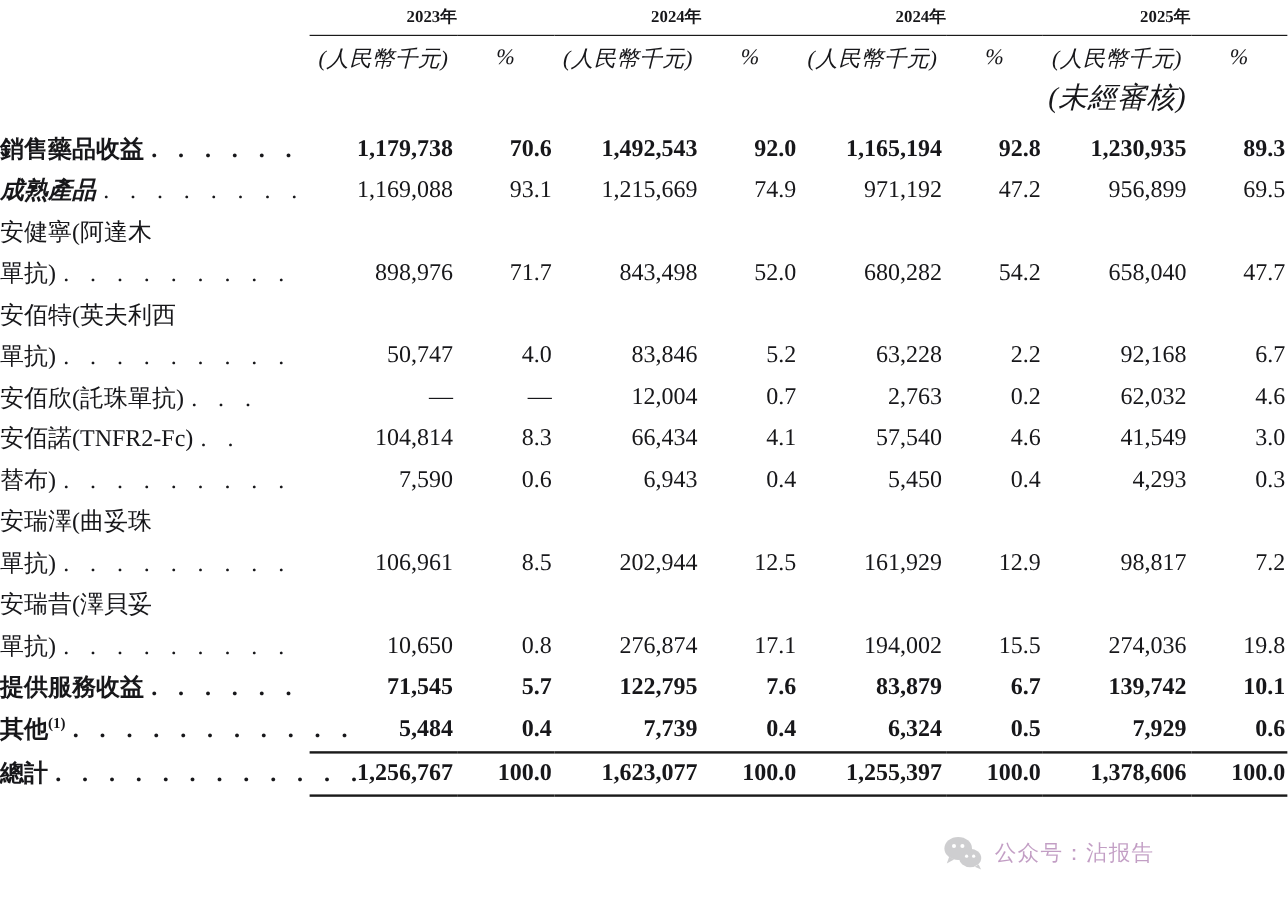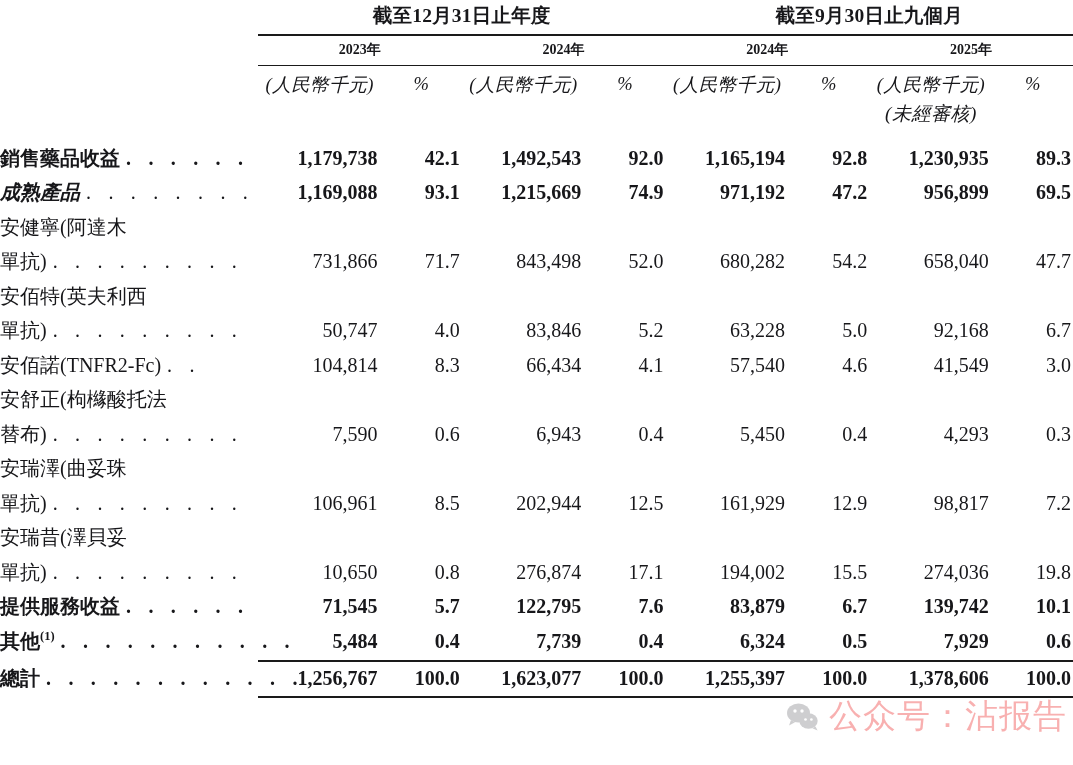--- a/index.html
+++ b/index.html
@@ -58,21 +58,21 @@
     font-style: italic;
     font-size: 18.5px;
     padding: 6px 0 2px 0;
     white-space: nowrap;
     letter-spacing: 0.5px;
     margin-top: 44px;
   }
   .hdr-unaudited {
     text-align: center;
     font-style: italic;
-    font-size: 19px;
+    font-size: 24px;
     padding: 2px 0 10px 0;
     white-space: nowrap;
     letter-spacing: 0.5px;
     height: 30px;
     vertical-align: top;
   }
 
   
   .rule-top { border-bottom: 2.4px solid #1a1a1a; }
   .rule-sub { border-bottom: 1.6px solid #1a1a1a; }
@@ -90,21 +90,21 @@
     font-size: 20px;
     padding: 0 4px 0 0;
     height: 34.5px;
     vertical-align: middle;
     white-space: nowrap;
   }
   td.pct { padding-right: 2px; }
 
   tr.b td, tr.b td.num, tr.b td.pct { font-weight: bold; }
   tr.bi .lbl-text { font-weight: bold; font-style: italic; }
-  tr.bi td.num, tr.bi td.pct { font-weight: bold; }
+  tr.bi td.num, tr.bi td.pct { font-weight: normal; }
 
   
   .ind0 { padding-left: 2px; margin-top: 24px; }
   .ind1 { padding-left: 25px; }
   .ind2 { padding-left: 48px; }
 
   
   .leader-wrap {
     display: inline-block;
     white-space: nowrap;
@@ -150,22 +150,22 @@
     pointer-events: none;
     user-select: none;
   }
   .wm-icon {
     width: 34px;
     height: 34px;
     flex: 0 0 34px;
   }
   .wm-text {
     font-family: "Liberation Sans", "DejaVu Sans", sans-serif;
-    font-size: 33px;
-    color: #ef4444;
+    font-size: 18px;
+    color: #701a75;
     letter-spacing: 1px;
     white-space: nowrap;
   }
 </style>
 </head>
 <body>
 
 <div class="sheet">
 
   <table class="fin">
@@ -176,25 +176,20 @@
       <col class="c-num">
         <col class="c-pct">
       <col class="c-num">
         <col class="c-pct">
       <col class="c-num">
         <col class="c-pct">
     </colgroup>
 
     <thead>
 
-      <tr>
-        <td></td>
-        <td class="hdr-group rule-top" colspan="4">截至12月31日止年度</td>
-        <td class="hdr-group rule-top" colspan="4">截至9月30日止九個月</td>
-      </tr>
 
       <tr>
         <td></td>
         <td class="hdr-year rule-sub" colspan="2">2023年</td>
         <td class="hdr-year rule-sub" colspan="2">2024年</td>
         <td class="hdr-year rule-sub" colspan="2">2024年</td>
         <td class="hdr-year rule-sub" colspan="2">2025年</td>
       </tr>
 
       <tr>
@@ -213,21 +208,21 @@
         <td colspan="7"></td>
         <td class="hdr-unaudited">(未經審核)</td>
         <td></td>
       </tr>
     </thead>
 
     <tbody id="tbody">
         <tr class="b">
           <td class="lbl ind0"><span class="leader-wrap"><span class="lbl-text">銷售藥品收益</span><span class="leader">. . . . . .</span></span></td>
           <td class="num">1,179,738</td>
-          <td class="pct">42.1</td>
+          <td class="pct">70.6</td>
           <td class="num">1,492,543</td>
           <td class="pct">92.0</td>
           <td class="num">1,165,194</td>
           <td class="pct">92.8</td>
           <td class="num">1,230,935</td>
           <td class="pct">89.3</td>
         </tr>
         <tr class="bi">
           <td class="lbl ind1"><span class="leader-wrap"><span class="lbl-text">成熟產品</span><span class="leader">. . . . . . . .</span></span></td>
           <td class="num">1,169,088</td>
@@ -245,21 +240,21 @@
           <td class="pct"></td>
           <td class="num"></td>
           <td class="pct"></td>
           <td class="num"></td>
           <td class="pct"></td>
           <td class="num"></td>
           <td class="pct"></td>
         </tr>
         <tr class="">
           <td class="lbl ind2"><span class="leader-wrap"><span class="lbl-text">單抗)</span><span class="leader">. . . . . . . . .</span></span></td>
-          <td class="num">731,866</td>
+          <td class="num">898,976</td>
           <td class="pct">71.7</td>
           <td class="num">843,498</td>
           <td class="pct">52.0</td>
           <td class="num">680,282</td>
           <td class="pct">54.2</td>
           <td class="num">658,040</td>
           <td class="pct">47.7</td>
         </tr>
         <tr class="">
           <td class="lbl ind1"><span class="leader-wrap"><span class="lbl-text">安佰特(英夫利西</span></span></td>
@@ -272,45 +267,45 @@
           <td class="num"></td>
           <td class="pct"></td>
         </tr>
         <tr class="">
           <td class="lbl ind2"><span class="leader-wrap"><span class="lbl-text">單抗)</span><span class="leader">. . . . . . . . .</span></span></td>
           <td class="num">50,747</td>
           <td class="pct">4.0</td>
           <td class="num">83,846</td>
           <td class="pct">5.2</td>
           <td class="num">63,228</td>
-          <td class="pct">5.0</td>
+          <td class="pct">2.2</td>
           <td class="num">92,168</td>
           <td class="pct">6.7</td>
+        </tr>
+        <tr class="">
+          <td class="lbl ind1"><span class="leader-wrap"><span class="lbl-text">安佰欣(託珠單抗)</span><span class="leader">. . .</span></span></td>
+          <td class="num">—</td>
+          <td class="pct">—</td>
+          <td class="num">12,004</td>
+          <td class="pct">0.7</td>
+          <td class="num">2,763</td>
+          <td class="pct">0.2</td>
+          <td class="num">62,032</td>
+          <td class="pct">4.6</td>
         </tr>
         <tr class="">
           <td class="lbl ind1"><span class="leader-wrap"><span class="lbl-text">安佰諾(TNFR2-Fc)</span><span class="leader">. .</span></span></td>
           <td class="num">104,814</td>
           <td class="pct">8.3</td>
           <td class="num">66,434</td>
           <td class="pct">4.1</td>
           <td class="num">57,540</td>
           <td class="pct">4.6</td>
           <td class="num">41,549</td>
           <td class="pct">3.0</td>
-        </tr>
-        <tr class="">
-          <td class="lbl ind1"><span class="leader-wrap"><span class="lbl-text">安舒正(枸櫞酸托法</span></span></td>
-          <td class="num"></td>
-          <td class="pct"></td>
-          <td class="num"></td>
-          <td class="pct"></td>
-          <td class="num"></td>
-          <td class="pct"></td>
-          <td class="num"></td>
-          <td class="pct"></td>
         </tr>
         <tr class="">
           <td class="lbl ind2"><span class="leader-wrap"><span class="lbl-text">替布)</span><span class="leader">. . . . . . . . .</span></span></td>
           <td class="num">7,590</td>
           <td class="pct">0.6</td>
           <td class="num">6,943</td>
           <td class="pct">0.4</td>
           <td class="num">5,450</td>
           <td class="pct">0.4</td>
           <td class="num">4,293</td>

